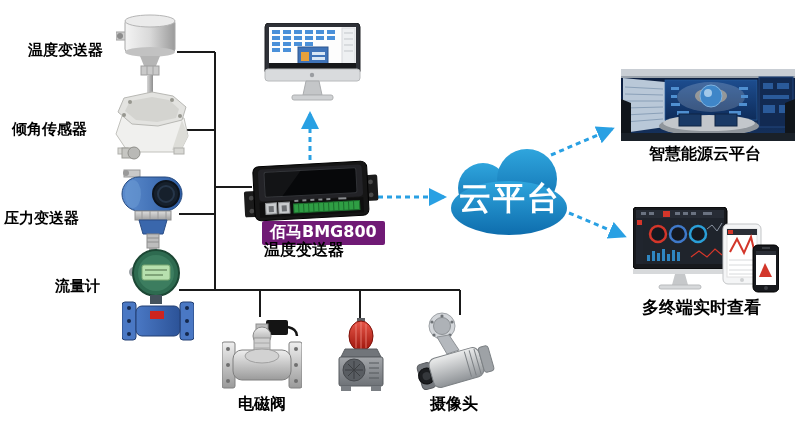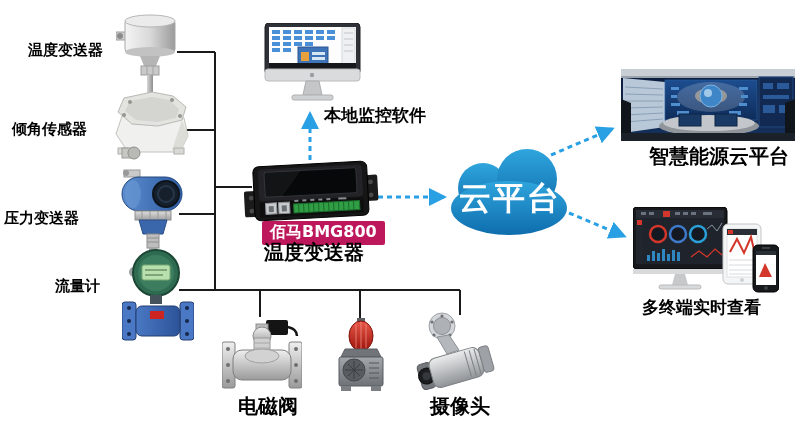--- a/index.html
+++ b/index.html
@@ -1,23 +1,23 @@
 <!DOCTYPE html>
 <html><head>
 <meta charset="utf-8">
 <style>
   html,body{margin:0;padding:0;background:#fff;}
   .canvas{position:relative;width:800px;height:421px;background:#ffffff;overflow:hidden;
           font-family:"DejaVu Sans",sans-serif;}
   .abs{position:absolute;}
   .lbl{position:absolute;color:#000;font-weight:700;white-space:nowrap;line-height:1.1;}
   .lbl-15{font-size:15px;}
-  .lbl-16{font-size:20px;}
+  .lbl-16{font-size:16px;}
   .lbl-17{font-size:17px;}
-  .badge{position:absolute;background:#be185d;color:#fff;font-weight:700;font-size:16px;
+  .badge{position:absolute;background:#701a75;color:#fff;font-weight:700;font-size:16px;
          padding:1px 8px 2px 8px;border-radius:2px;white-space:nowrap;}
   .cloud-label{position:absolute;left:445px;top:146px;width:130px;height:90px;display:flex;
                align-items:center;justify-content:center;padding-top:16px;box-sizing:border-box;
                color:#fff;font-weight:700;font-size:32px;letter-spacing:2px;}
 </style>
 </head>
 <body>
 
 <div class="canvas">
 
@@ -177,21 +177,20 @@
     <rect x="34" y="24" width="30" height="18" fill="#3f73b8" stroke="#2c5690"></rect>
     <rect x="37" y="29" width="8" height="9" fill="#e8a13c"></rect>
     <rect x="48" y="29" width="13" height="3" fill="#d8e6f4"></rect>
     <rect x="48" y="34" width="13" height="3" fill="#d8e6f4"></rect>
     <rect x="5" y="40" width="87" height="6" fill="#17181b"></rect>
     <rect x="1" y="46" width="95" height="12" rx="3" fill="#d9dbdd" stroke="#b8babc"></rect>
     <circle cx="48" cy="52" r="2.2" fill="#9a9da1"></circle>
     <polygon points="42,58 55,58 58,72 39,72" fill="#c4c6c8" stroke="#aaacae"></polygon>
     <rect x="28" y="72" width="41" height="5" rx="2" fill="#cfd1d3" stroke="#aeb0b2"></rect>
   </svg>
-  <div class="lbl lbl-17" style="left:324px;top:106px;">本地监控软件</div>
 
   <svg class="abs" style="left:242px;top:158px;" width="138" height="78">
     <g transform="rotate(-3 69 35)">
       <rect x="2" y="30" width="14" height="26" rx="2" fill="#1b1b1b"></rect>
       <circle cx="9" cy="37" r="2.4" fill="#4a4a4a"></circle>
         <circle cx="9" cy="50" r="2.4" fill="#4a4a4a"></circle>
       <rect x="122" y="20" width="14" height="26" rx="2" fill="#1b1b1b"></rect>
       <circle cx="129" cy="27" r="2.4" fill="#4a4a4a"></circle>
         <circle cx="129" cy="40" r="2.4" fill="#4a4a4a"></circle>
       <rect x="12" y="6" width="114" height="54" rx="6" fill="#161616" stroke="#000000"></rect>

